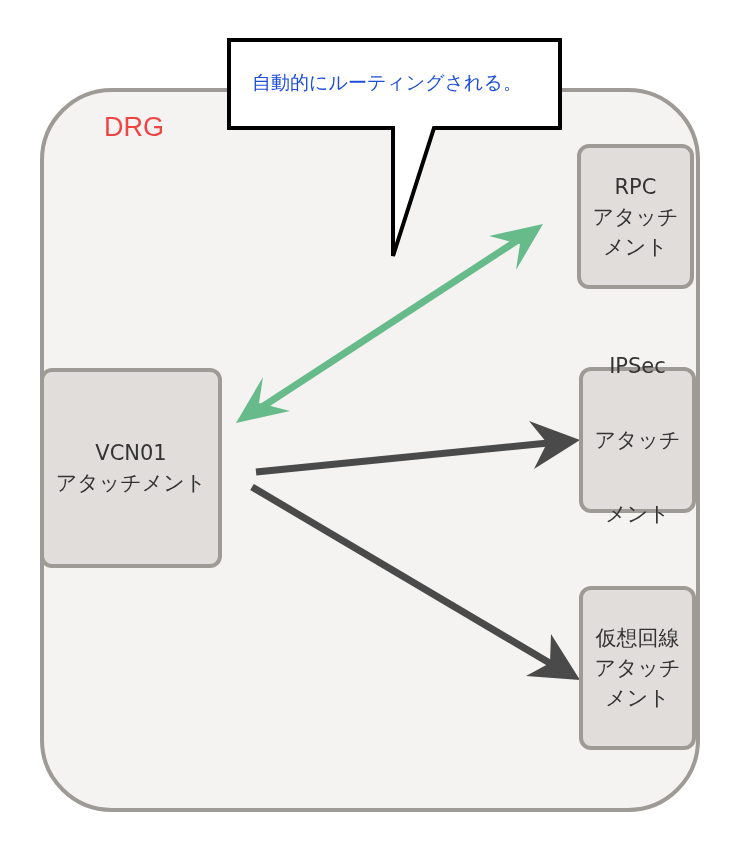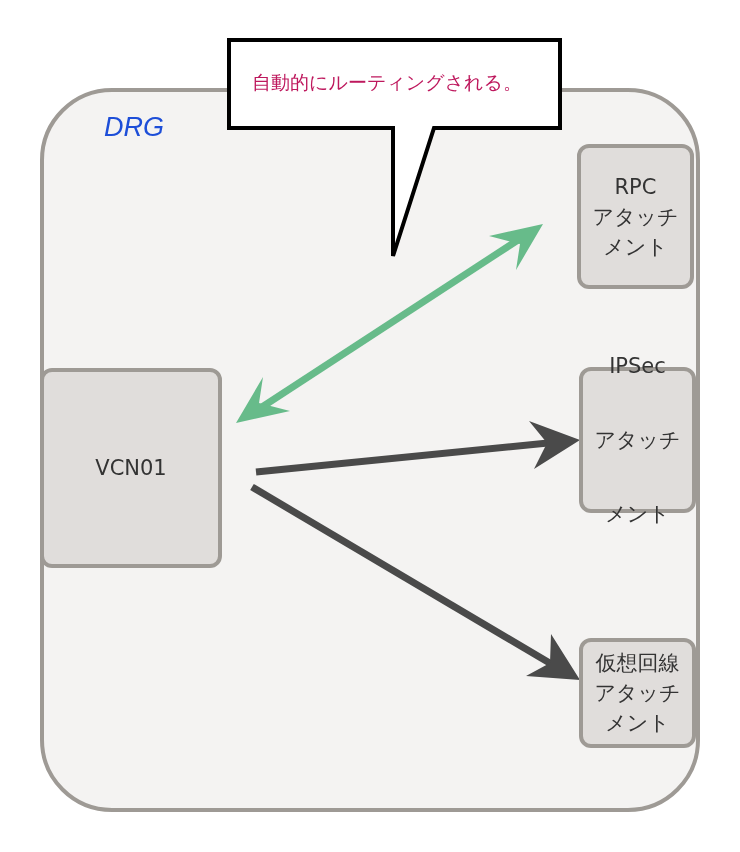--- a/index.html
+++ b/index.html
@@ -3,37 +3,36 @@
   <meta charset="utf-8">
   <style>
     html, body { margin: 0; padding: 0; background: #ffffff; }
     body { width: 740px; height: 852px; position: relative; overflow: hidden;
            font-family: "DejaVu Sans", "Liberation Sans", sans-serif; }
     .drg {
       position: absolute; left: 40px; top: 88px; width: 652px; height: 716px;
       background: #f4f3f2; border: 4px solid #9e9a95; border-radius: 72px;
     }
     .drg-label {
-      position: absolute; left: 104px; top: 112px; font-size: 27px; color: #1d4ed8;
+      position: absolute; left: 104px; top: 112px; font-size: 27px; color: #ef4444;
       font-family: "Liberation Sans", sans-serif;
-      font-style: italic;
     }
     .node {
       position: absolute; background: #e0dddb; border: 4px solid #9e9a95; border-radius: 12px;
       display: flex; flex-direction: column; align-items: center; justify-content: center;
       color: #333; font-size: 21px; line-height: 30px; text-align: center; box-sizing: border-box;
     }
     .node span { display: block; white-space: nowrap; }
     #n-vcn { left: 40px; top: 368px; width: 182px; height: 200px; }
     #n-rpc { left: 577px; top: 144px; width: 117px; height: 145px; }
     #n-ipsec { left: 579px; top: 367px; width: 117px; height: 146px; gap: 44px; }
-    #n-vc { left: 579px; top: 638px; width: 117px; height: 110px; }
+    #n-vc { left: 579px; top: 586px; width: 117px; height: 164px; }
     svg.overlay { position: absolute; left: 0; top: 0; width: 740px; height: 852px; pointer-events: none; }
     .callout-text {
-      position: absolute; left: 252px; top: 70px; font-size: 19px; color: #be185d; white-space: nowrap;
+      position: absolute; left: 252px; top: 70px; font-size: 19px; color: #1d4ed8; white-space: nowrap;
     }
   </style>
 </head>
 <body>
 
 <div class="drg"></div>
 <div class="drg-label">DRG</div>
 
 <svg class="overlay" viewBox="0 0 740 852">
 
@@ -55,20 +54,21 @@
 
   <g>
     <path d="M229,40 L560,40 L560,128 L434,128 L393,256 L393,128 L229,128 Z" fill="#ffffff" stroke="#000000" stroke-width="4" stroke-linejoin="miter"></path>
   </g>
 </svg>
 
 <div class="callout-text">自動的にルーティングされる。</div>
 
 <div class="node" id="n-vcn">
   <span>VCN01</span>
+  <span>アタッチメント</span>
 </div>
 
 <div class="node" id="n-rpc">
   <span>RPC</span>
   <span>アタッチ</span>
   <span>メント</span>
 </div>
 
 <div class="node" id="n-ipsec">
   <span>IPSec</span>

